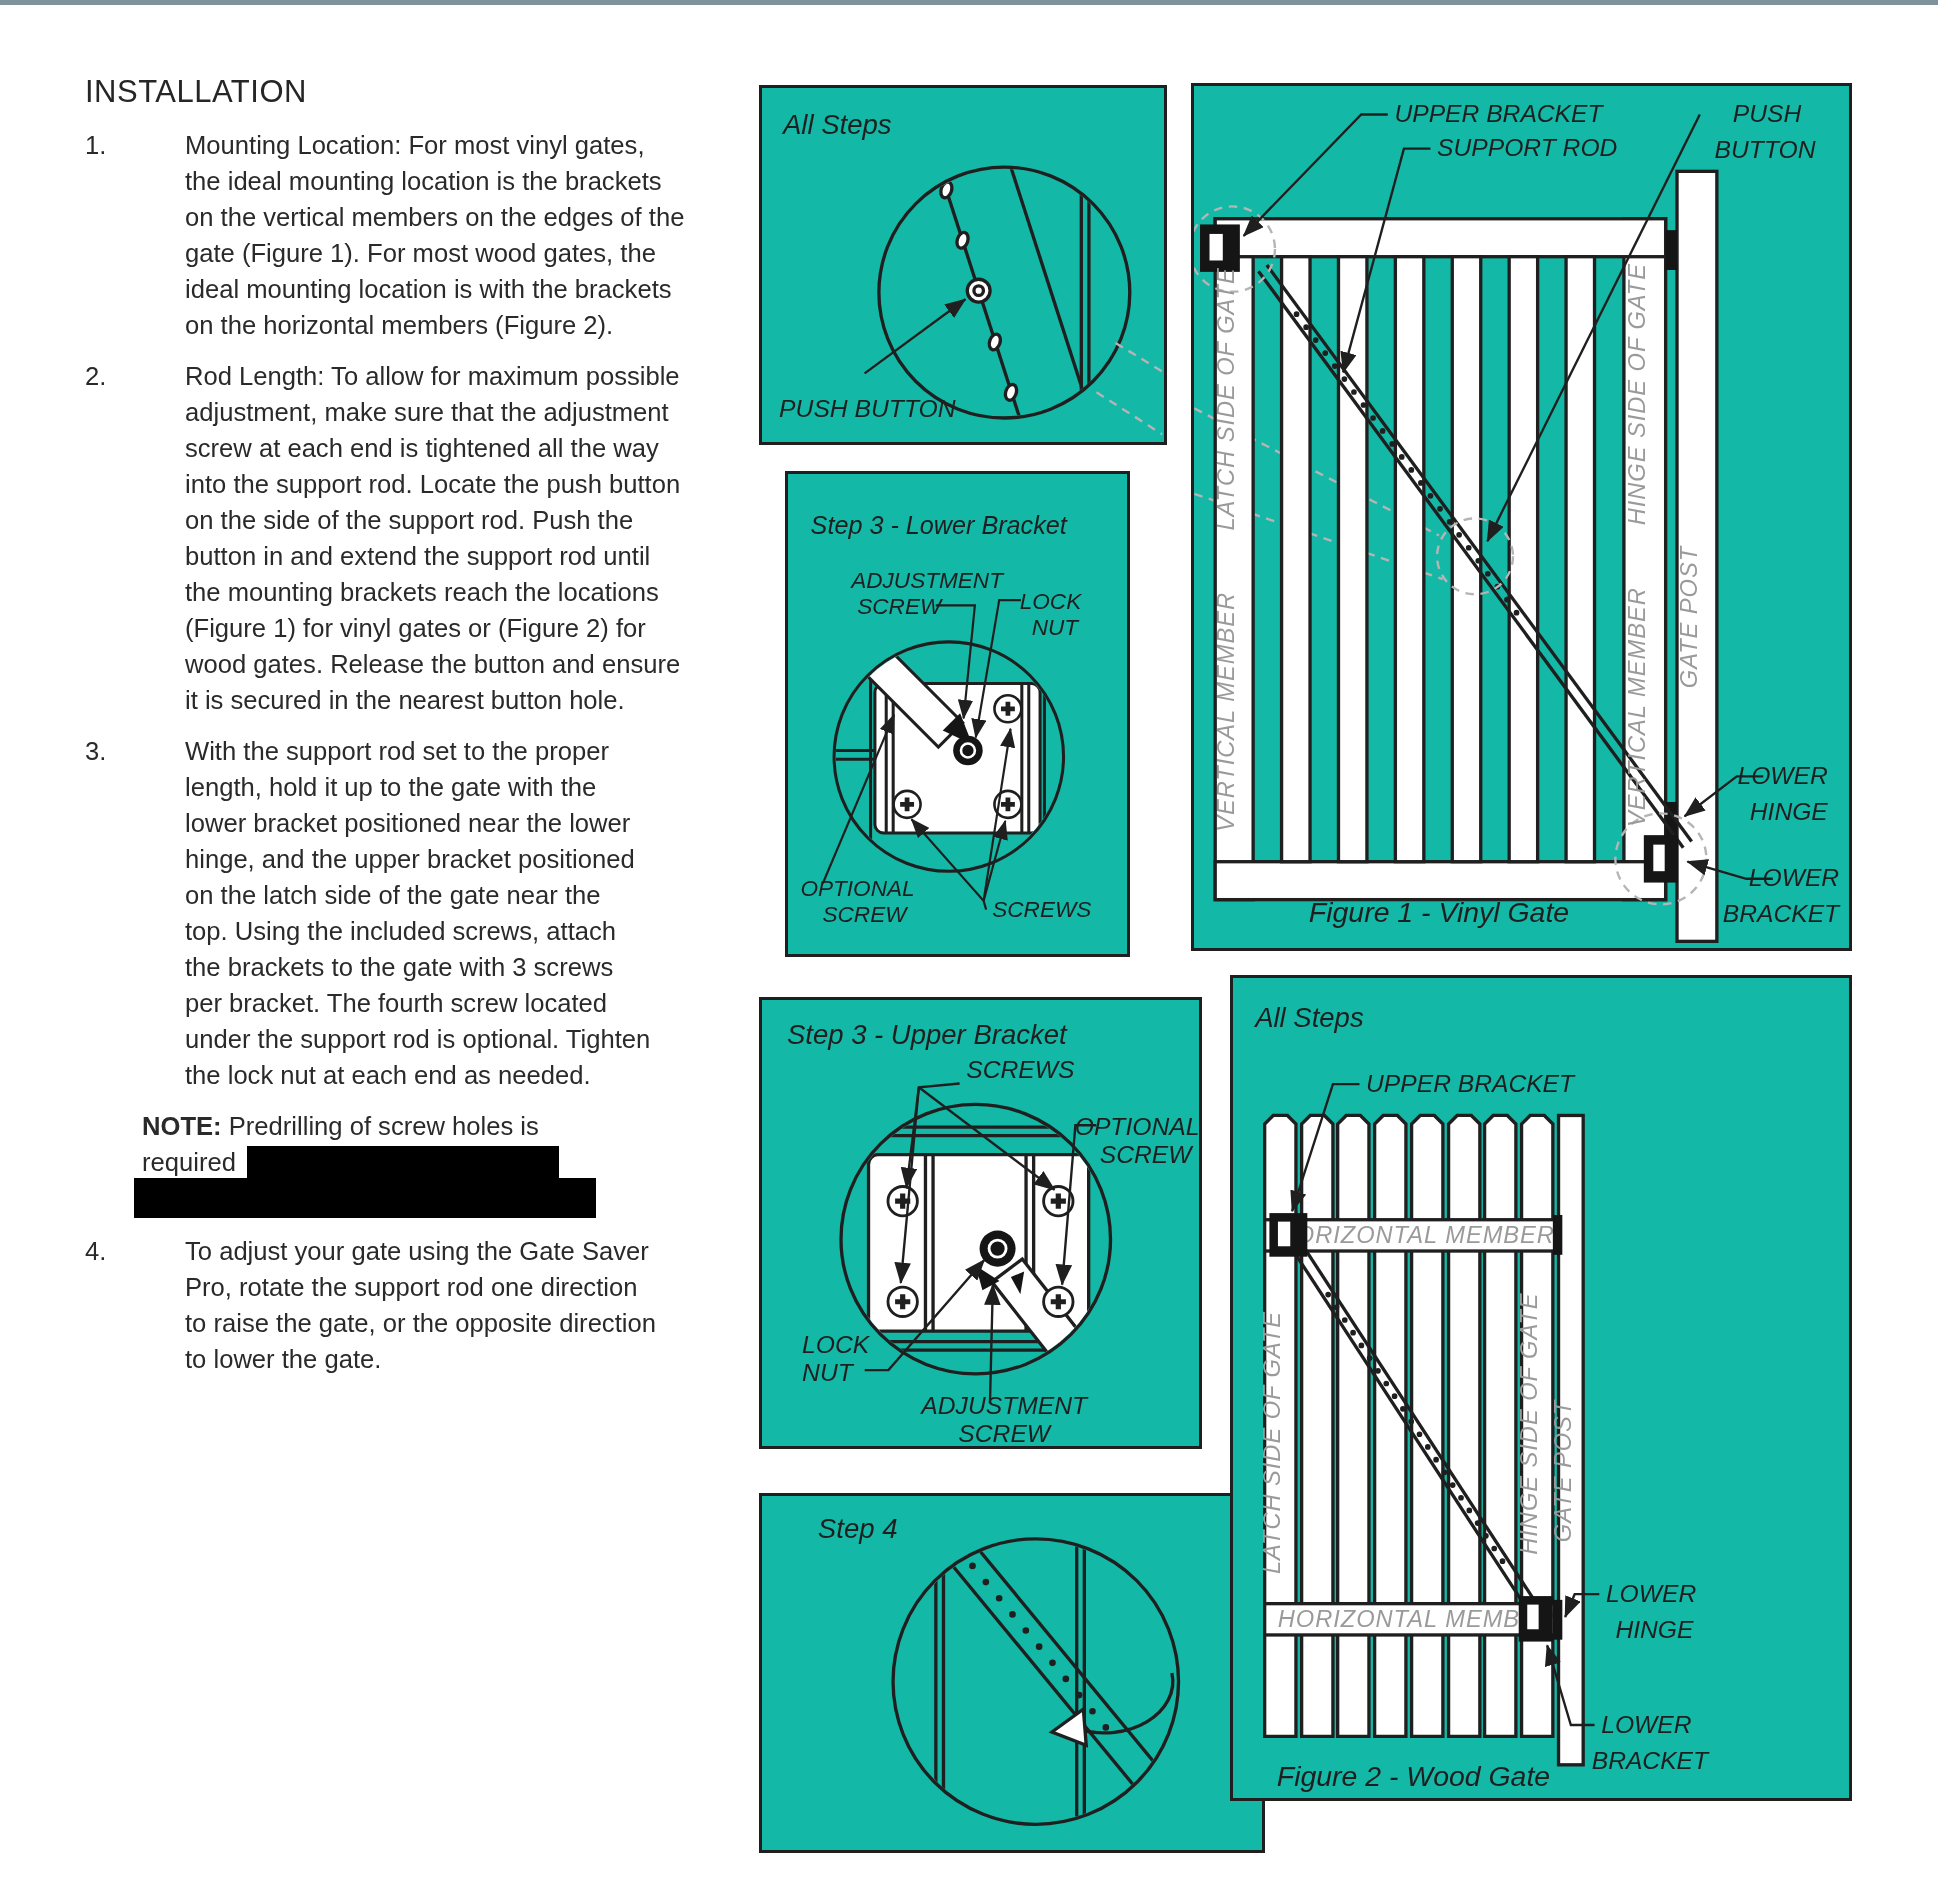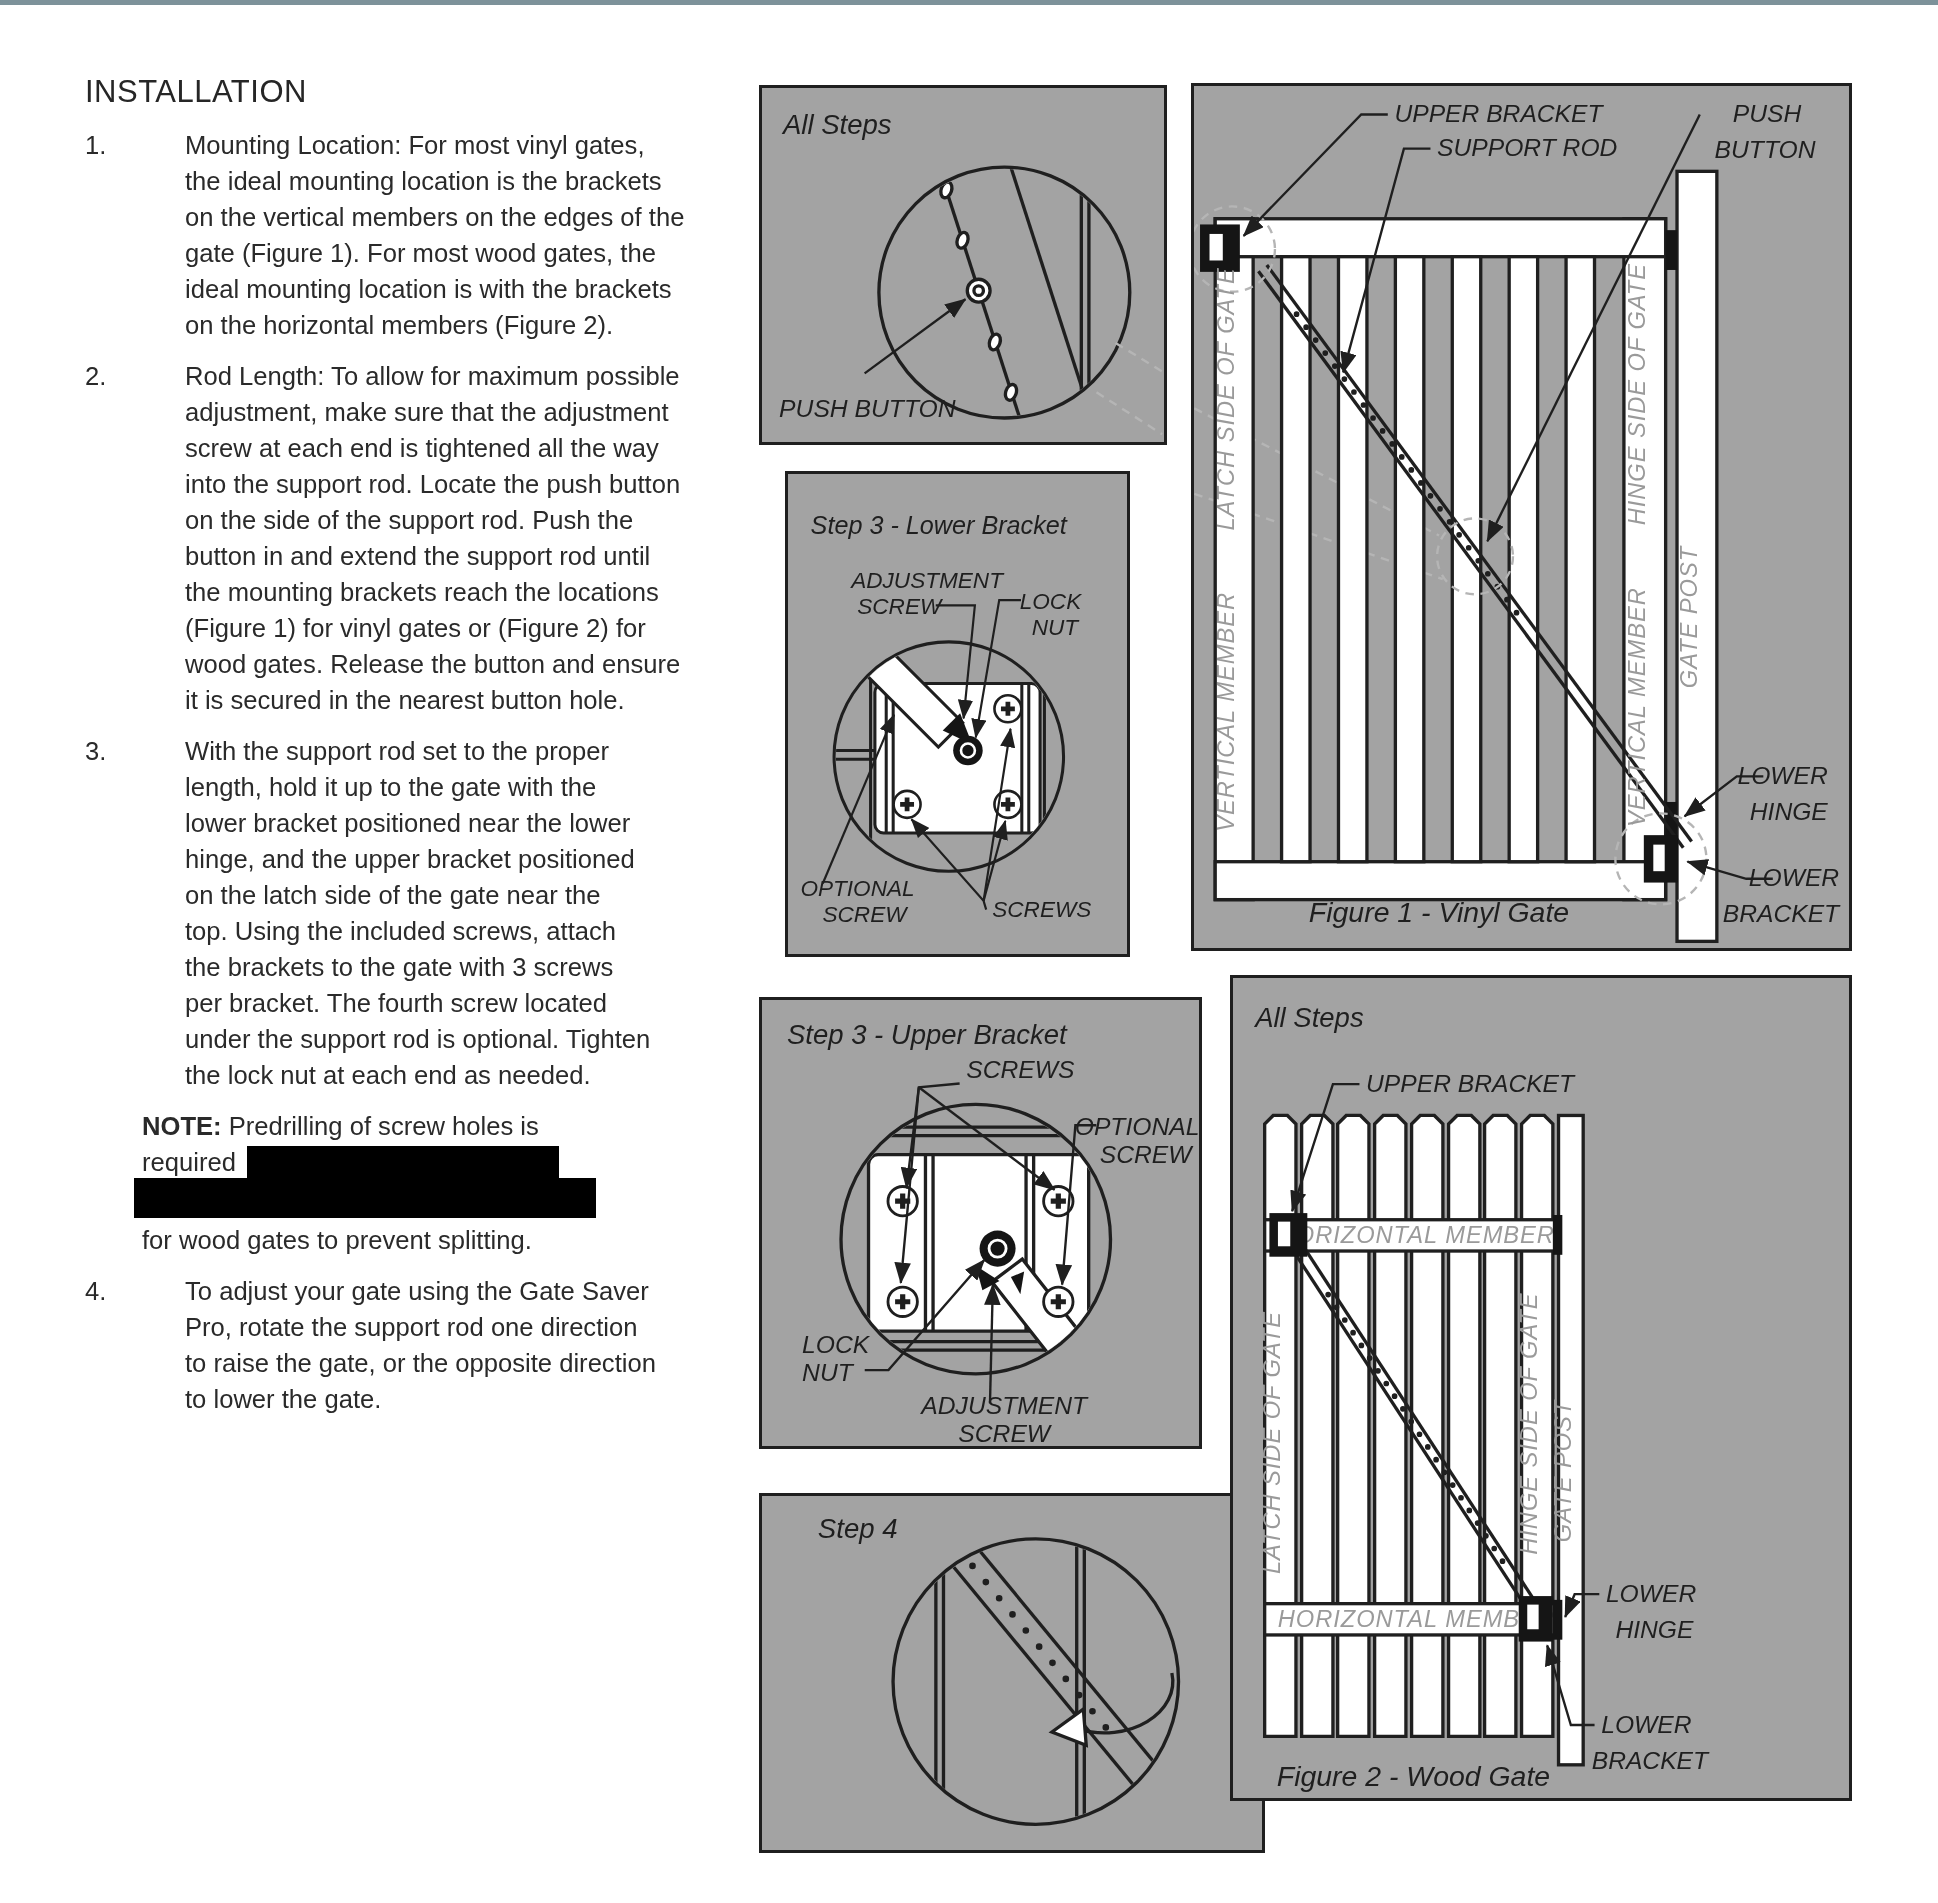--- a/index.html
+++ b/index.html
@@ -11,21 +11,21 @@
   .textcol{position:absolute;left:85px;top:74px;width:530px;}
   .heading{font-size:31px;font-weight:normal;letter-spacing:0.5px;color:#262626;margin:0 0 17px 0;}
   .step{display:flex;margin:0 0 15px 0;}
   .step .num{width:57px;flex:none;font-size:25.6px;line-height:36px;}
   .step .body{font-size:25.6px;line-height:36px;white-space:pre;margin-left:43px;}
   .note{margin:1px 0 15px 57px;font-size:25.6px;line-height:36px;}
   .note .nline{white-space:pre;}
   .note b{font-weight:bold;}
   .redact1{display:inline-block;width:312px;height:34px;background:#000;margin-left:11.4px;vertical-align:-8.5px;}
   .redact2{display:block;width:462px;height:40px;background:#000;margin-left:-7.6px;margin-top:-1.9px;margin-bottom:3.8px;}
-  .panel{position:absolute;border:3.8px solid #1f1f1f;background:#a3a3a3;box-sizing:border-box;}
+  .panel{position:absolute;border:3.8px solid #1f1f1f;background:#14b8a6;box-sizing:border-box;}
   .panel svg{position:absolute;left:0;top:0;width:100%;height:100%;}
   
   text{font-family:"Liberation Sans",sans-serif;fill:#1f1f1f;}
   .ttl{font-size:29px;font-style:italic;}
   .lbl{font-size:26px;font-style:italic;}
   .cap{font-size:30px;font-style:italic;}
   .gry{font-size:25px;font-style:italic;fill:#9a9a9a;letter-spacing:1px;}
   .ln{stroke:#1f1f1f;stroke-width:3.5;fill:none;}
   .lnt{stroke:#1f1f1f;stroke-width:2.5;fill:none;}
   .wht{fill:#ffffff;stroke:#1f1f1f;stroke-width:3.5;}
@@ -87,21 +87,20 @@
 the brackets to the gate with 3 screws
 per bracket. The fourth screw located
 under the support rod is optional. Tighten
 the lock nut at each end as needed.</div>
   </div>
 
   <div class="note">
     <div class="nline"><b>NOTE:</b><span> Predrilling of screw holes is</span></div>
     <div class="nline"><span>required</span><span class="redact1"></span></div>
     <span class="redact2"></span>
-    <div class="nline"><span>for wood gates to prevent splitting.</span></div>
   </div>
 
   <div class="step">
     <div class="num">4.</div>
     <div class="body">To adjust your gate using the Gate Saver
 Pro, rotate the support rod one direction
 to raise the gate, or the opposite direction
 to lower the gate.</div>
   </div>
 </div>

